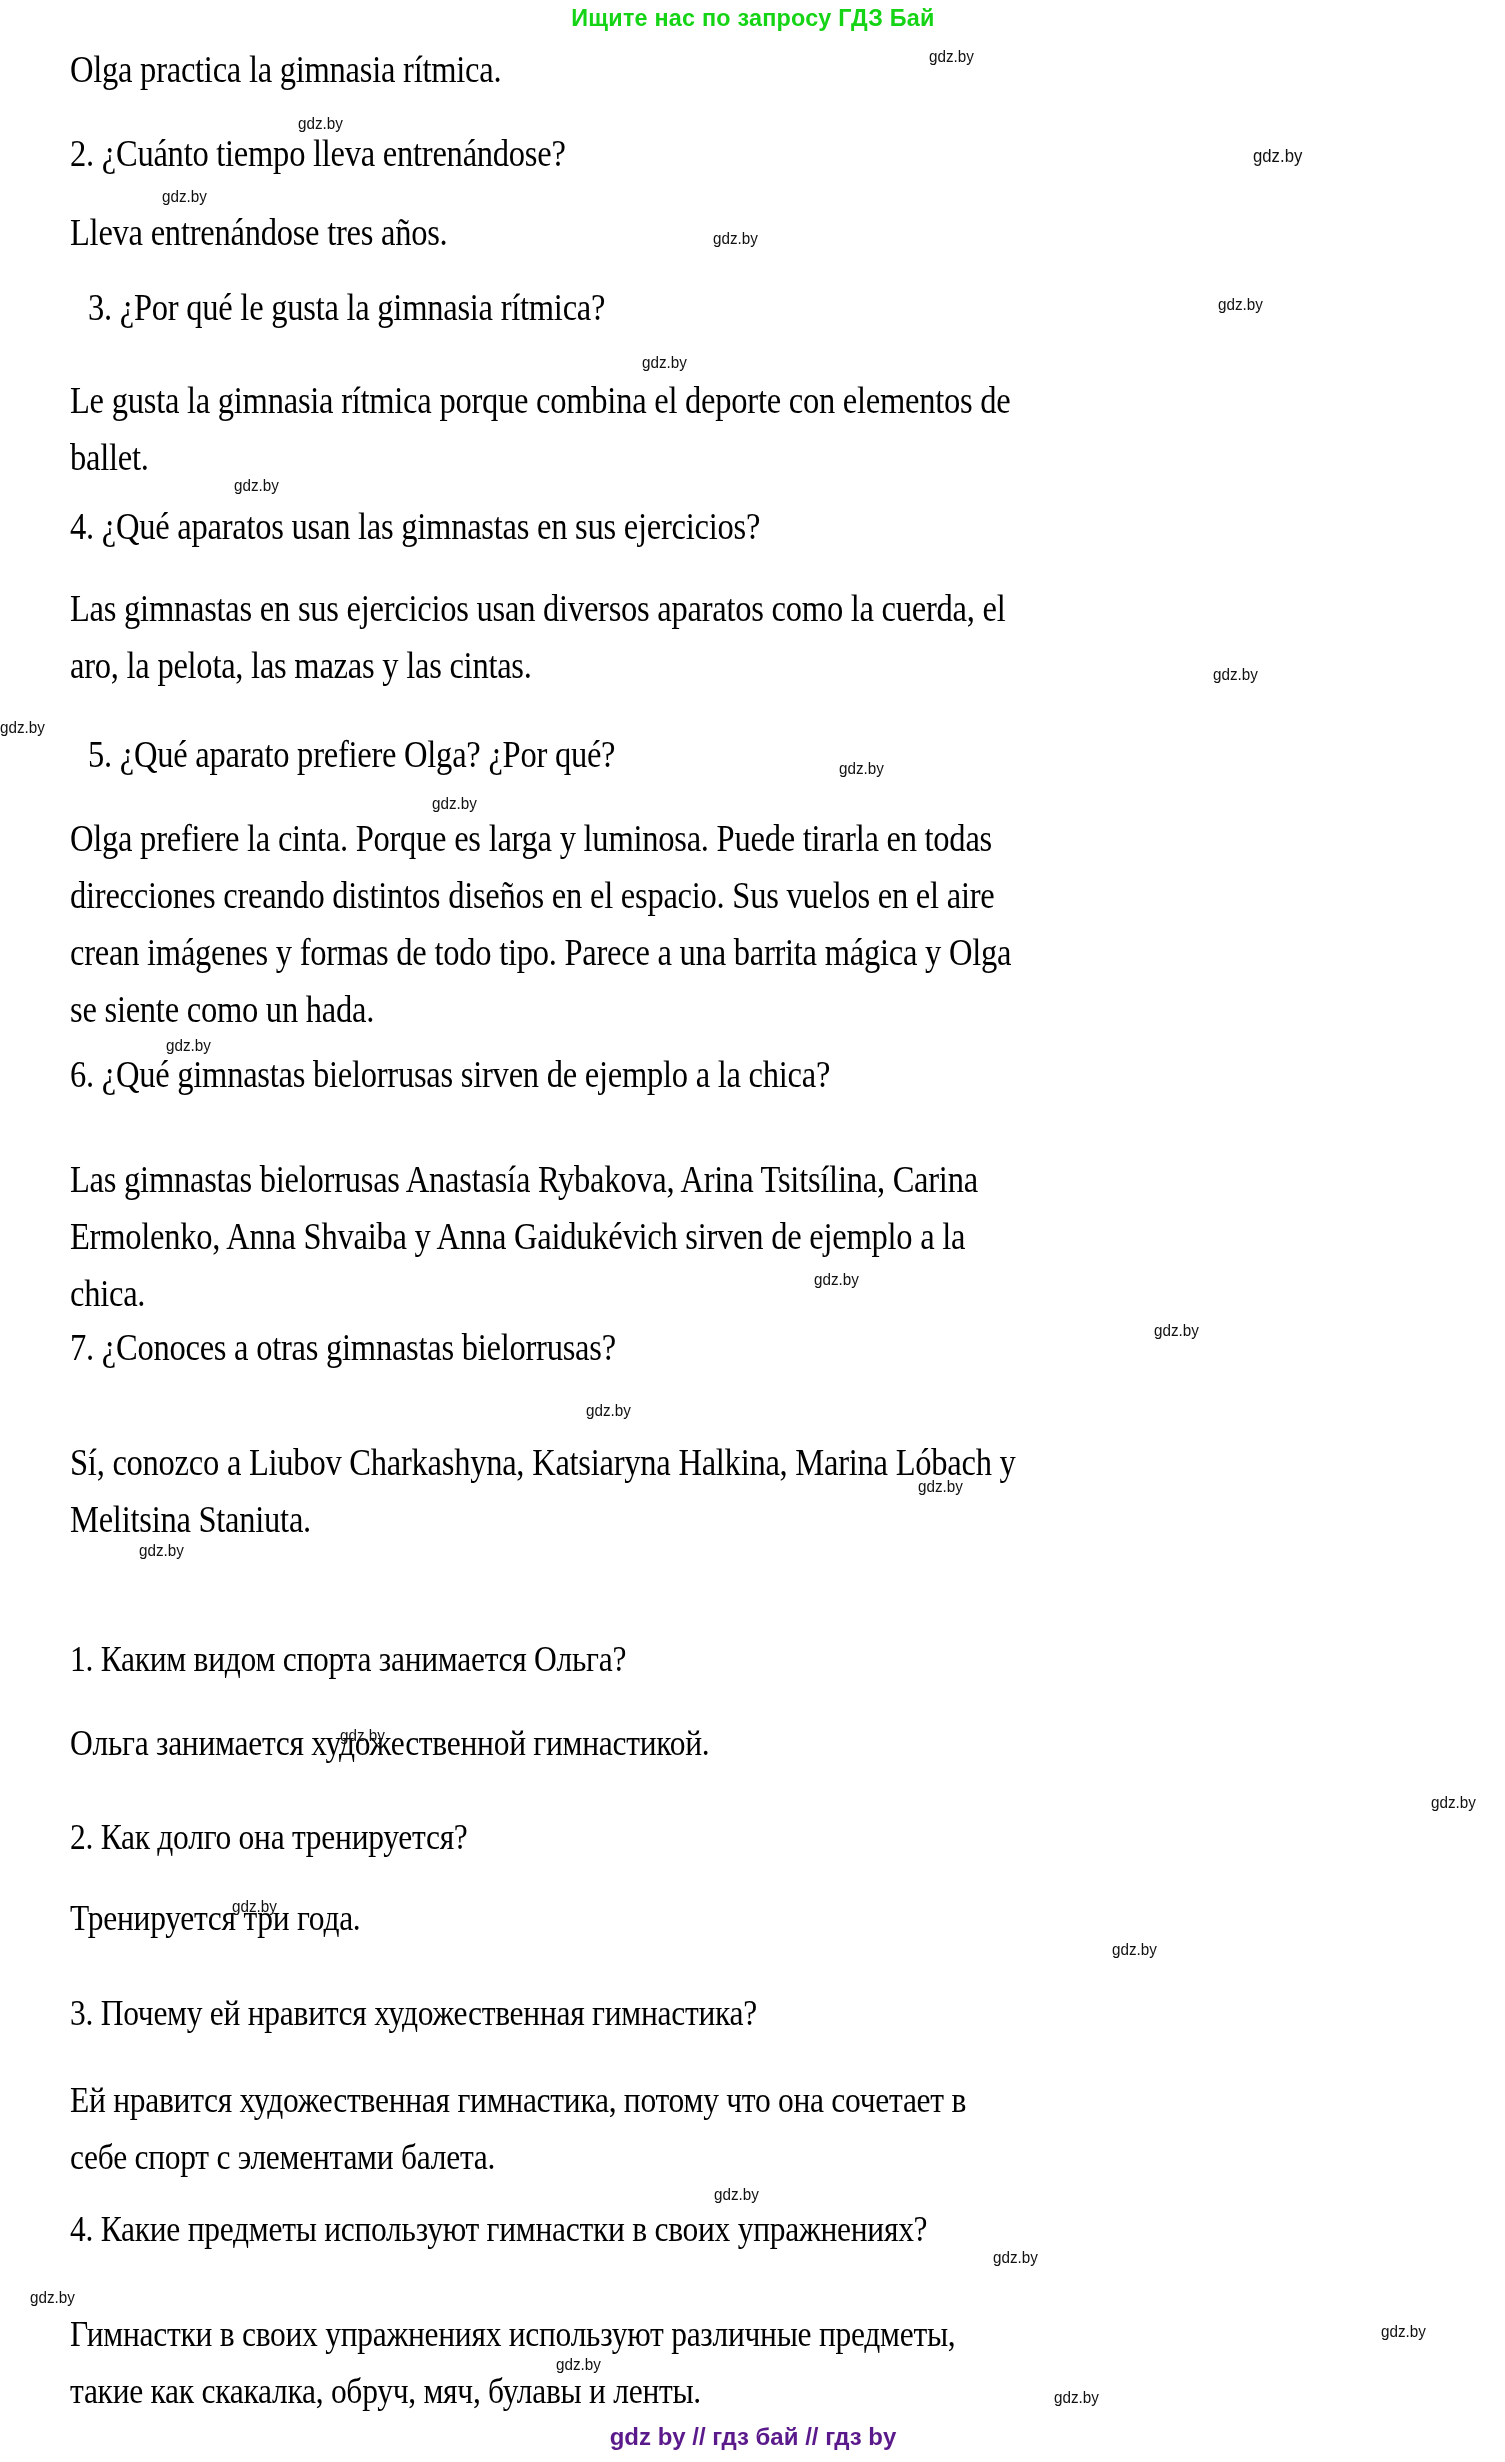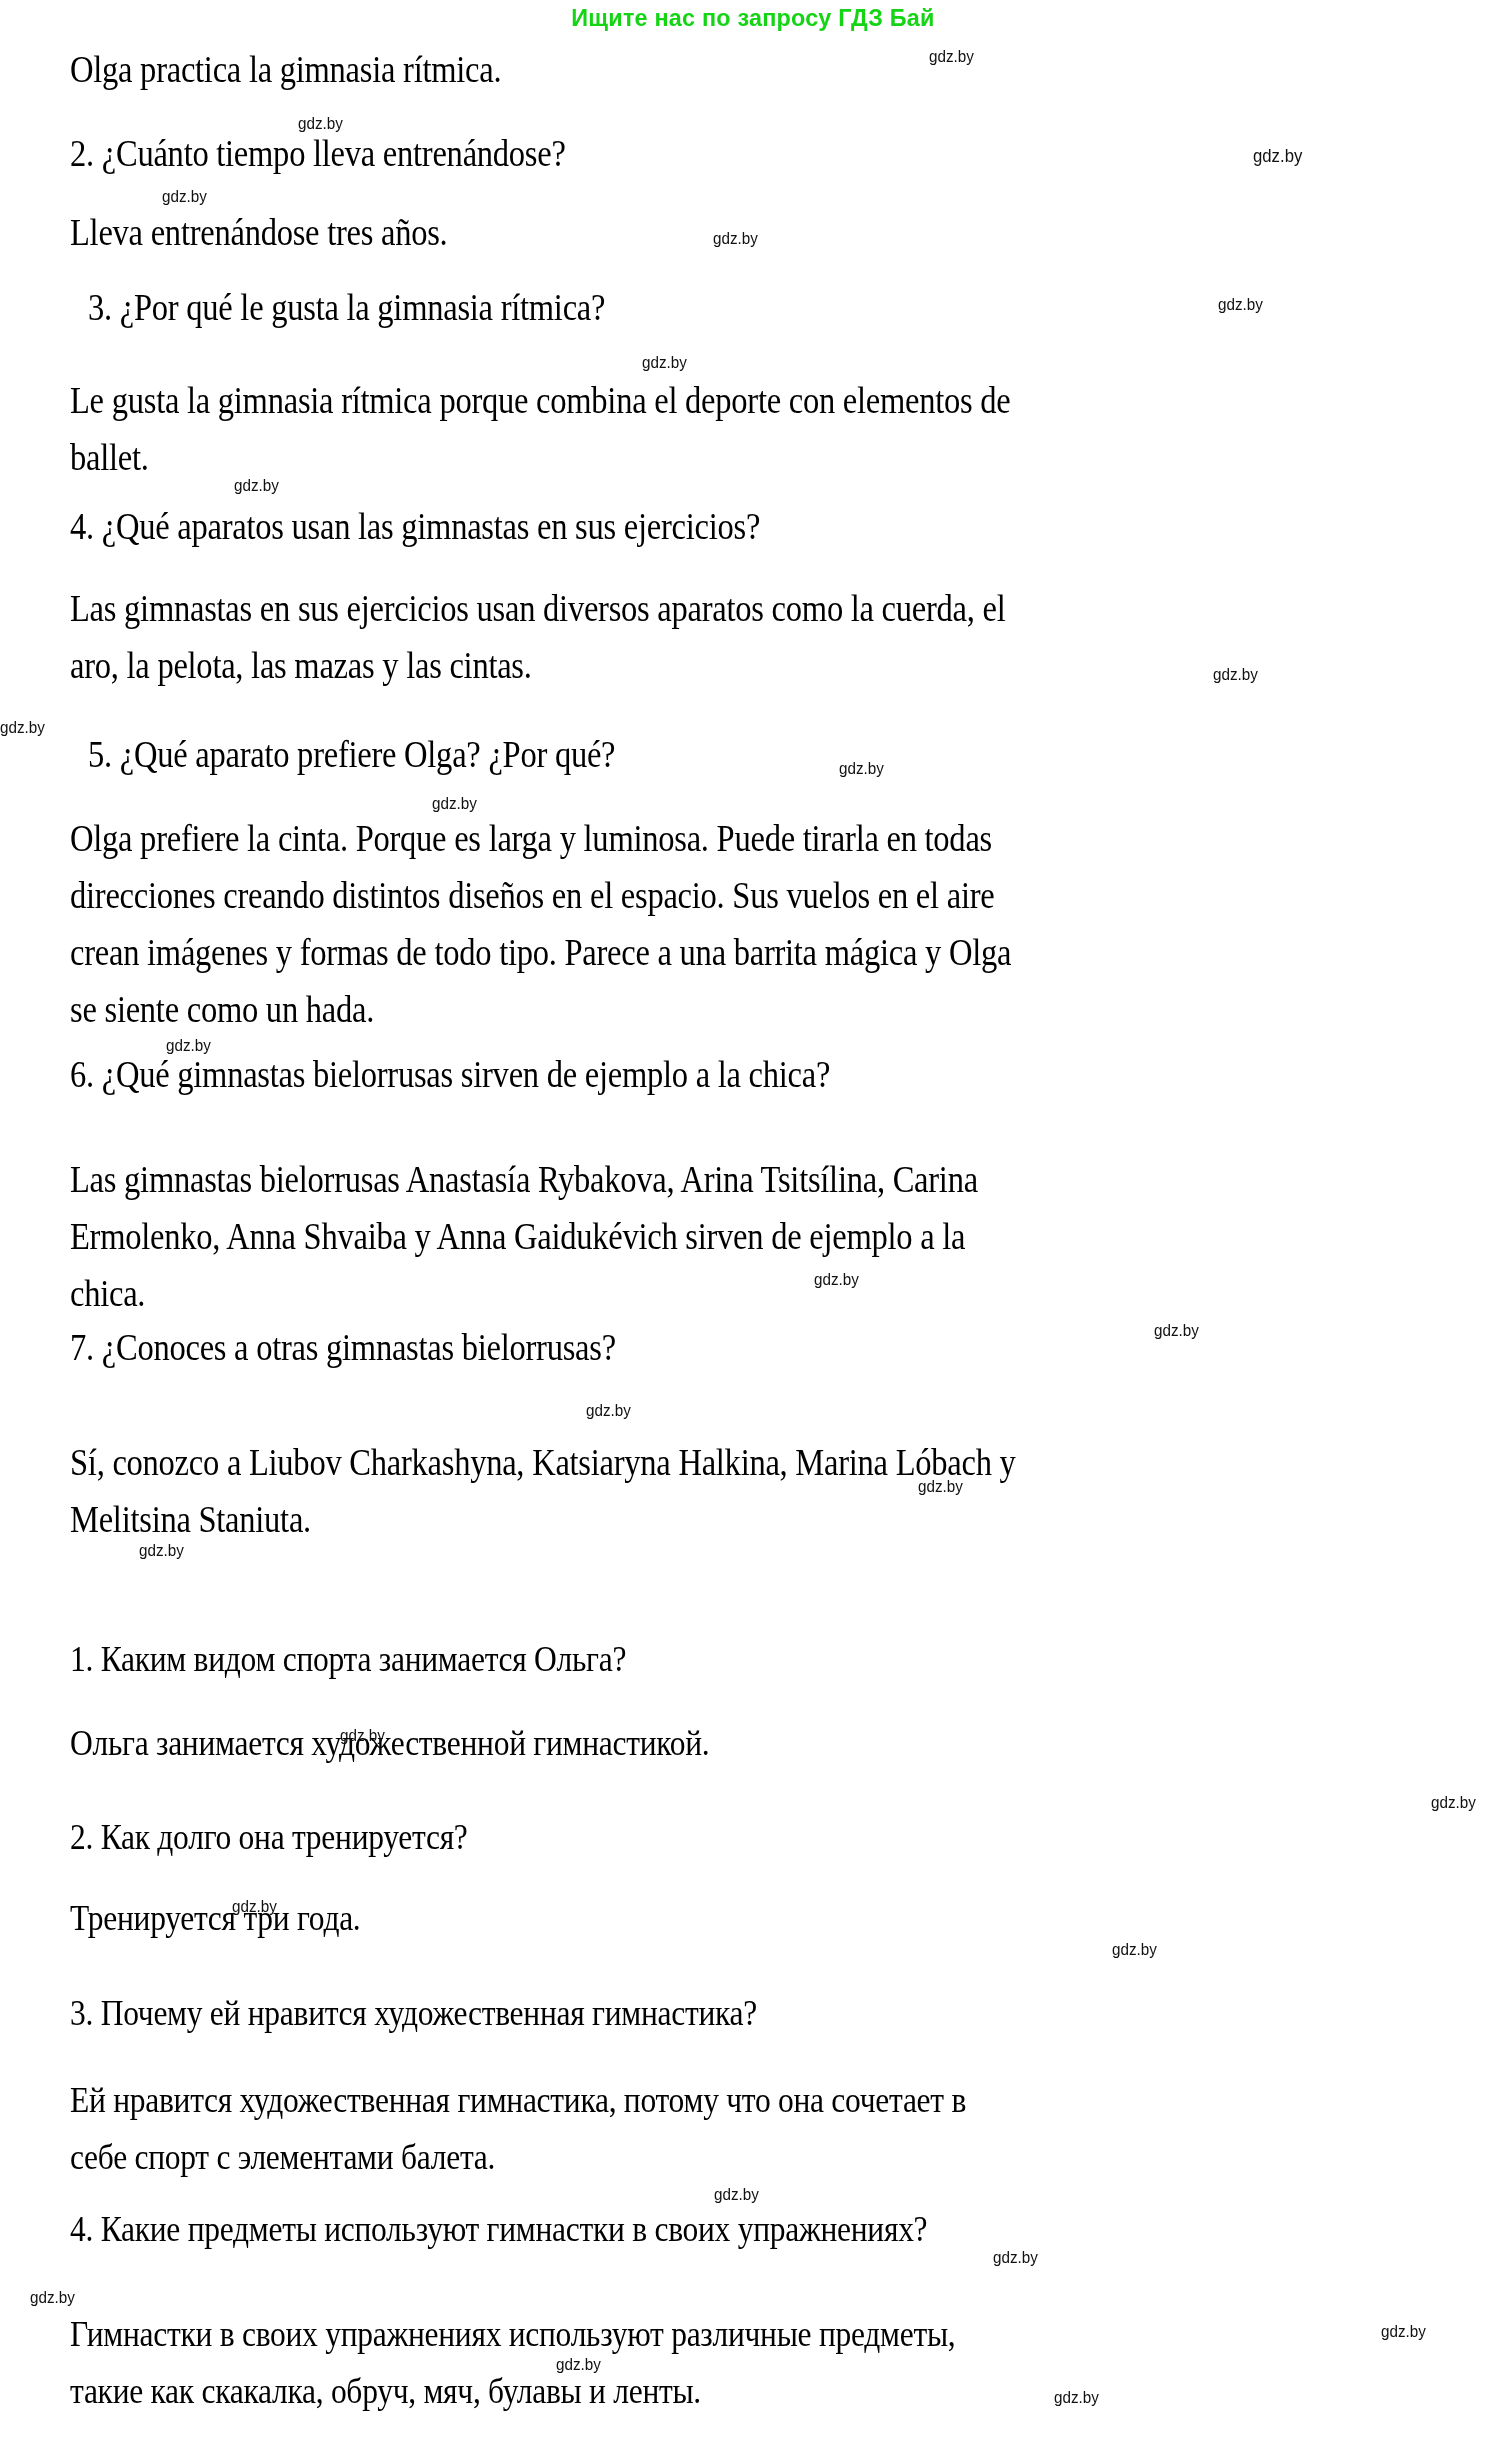--- a/index.html
+++ b/index.html
@@ -159,15 +159,16 @@
       <div class="wm sm" style="left: 232px; top: 1897px;">gdz.by</div>
       <div class="wm sm" style="left: 1112px; top: 1940px;">gdz.by</div>
       <div class="wm sm" style="left: 714px; top: 2185px;">gdz.by</div>
       <div class="wm sm" style="left: 993px; top: 2248px;">gdz.by</div>
       <div class="wm sm" style="left: 30px; top: 2288px;">gdz.by</div>
       <div class="wm sm" style="left: 1381px; top: 2322px;">gdz.by</div>
       <div class="wm sm" style="left: 556px; top: 2355px;">gdz.by</div>
       <div class="wm sm" style="left: 1054px; top: 2388px;">gdz.by</div>
     </div>
 
+  <div id="promo-footer">gdz by  //  гдз бай  //  гдз by</div>
 
 </div>
 
 
 </body></html>

